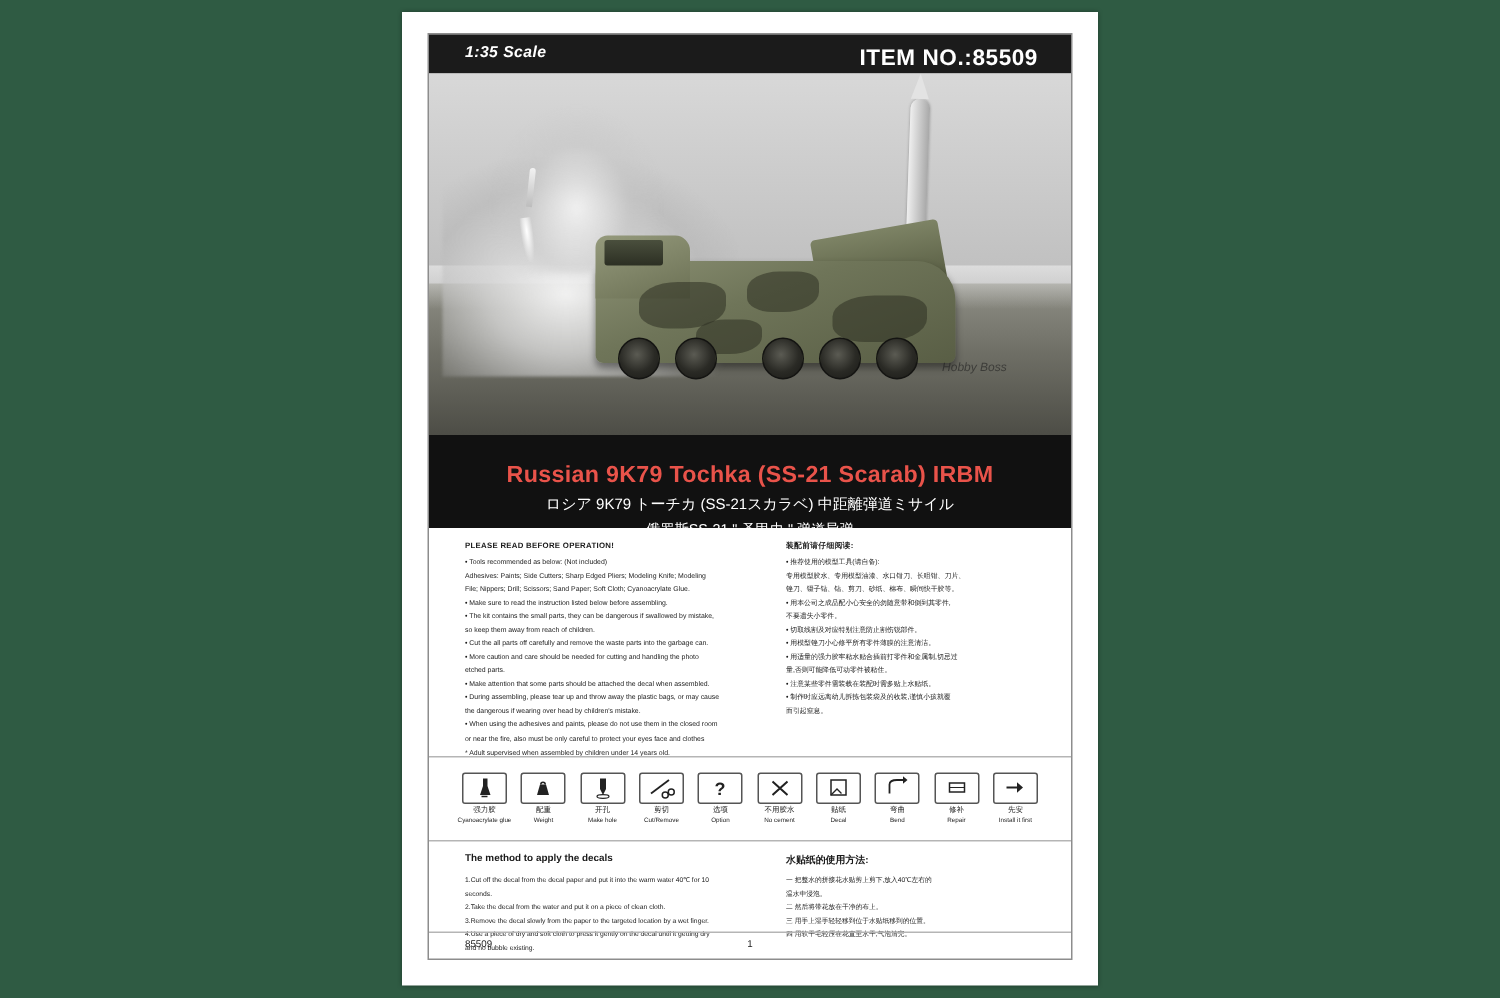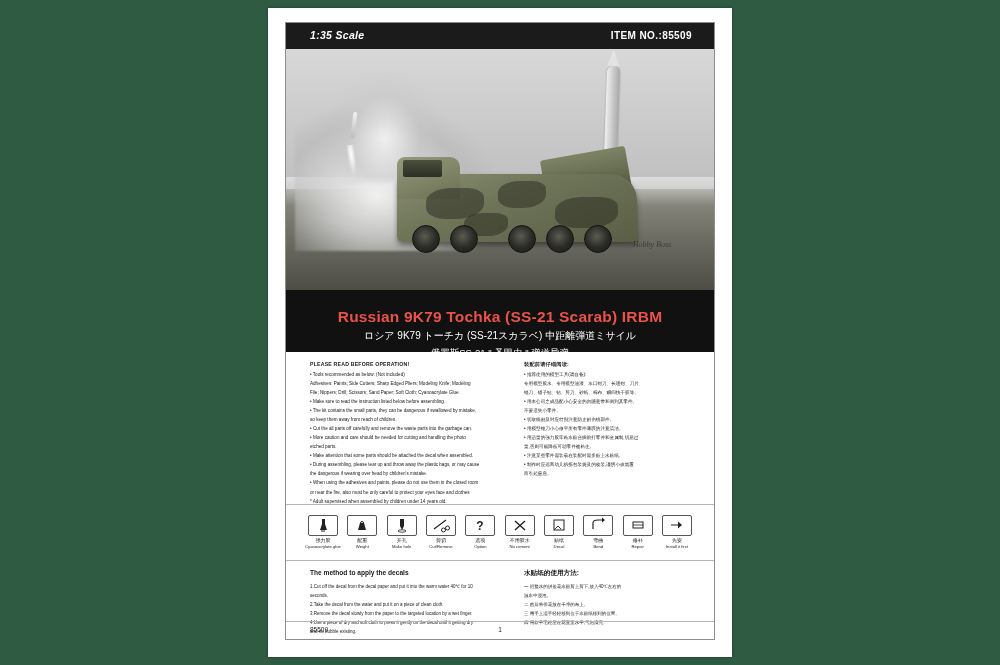--- a/index.html
+++ b/index.html
@@ -51,21 +51,21 @@
     top: 6px;
     font-size: 10.5px;
     font-weight: bold;
     font-style: italic;
     letter-spacing: 0.3px;
   }
   #item-no {
     position: absolute;
     right: 22px;
     top: 7px;
-    font-size: 10px;
+    font-size: 15px;
     font-weight: bold;
     letter-spacing: 0.4px;
   }
 
   
   #hero {
     position: absolute;
     left: 0;
     top: 26px;
     width: 100%;
@@ -192,21 +192,21 @@
     width: 20%;
     height: 18%;
     background: linear-gradient(#7d8365,#555a40);
     transform: rotate(-10deg);
     border-radius: 3px;
   }
   #hero .signature {
     position:absolute;
     right: 10%;
     bottom: 17%;
-    font-family: Liberation Serif, serif;
+    font-family: Liberation Sans, sans-serif;
     font-style: italic;
     font-size: 8px;
     color: rgba(30,30,30,0.6);
   }
 
   
   #title-band {
     position: absolute;
     left: 0;
     top: 267px;

